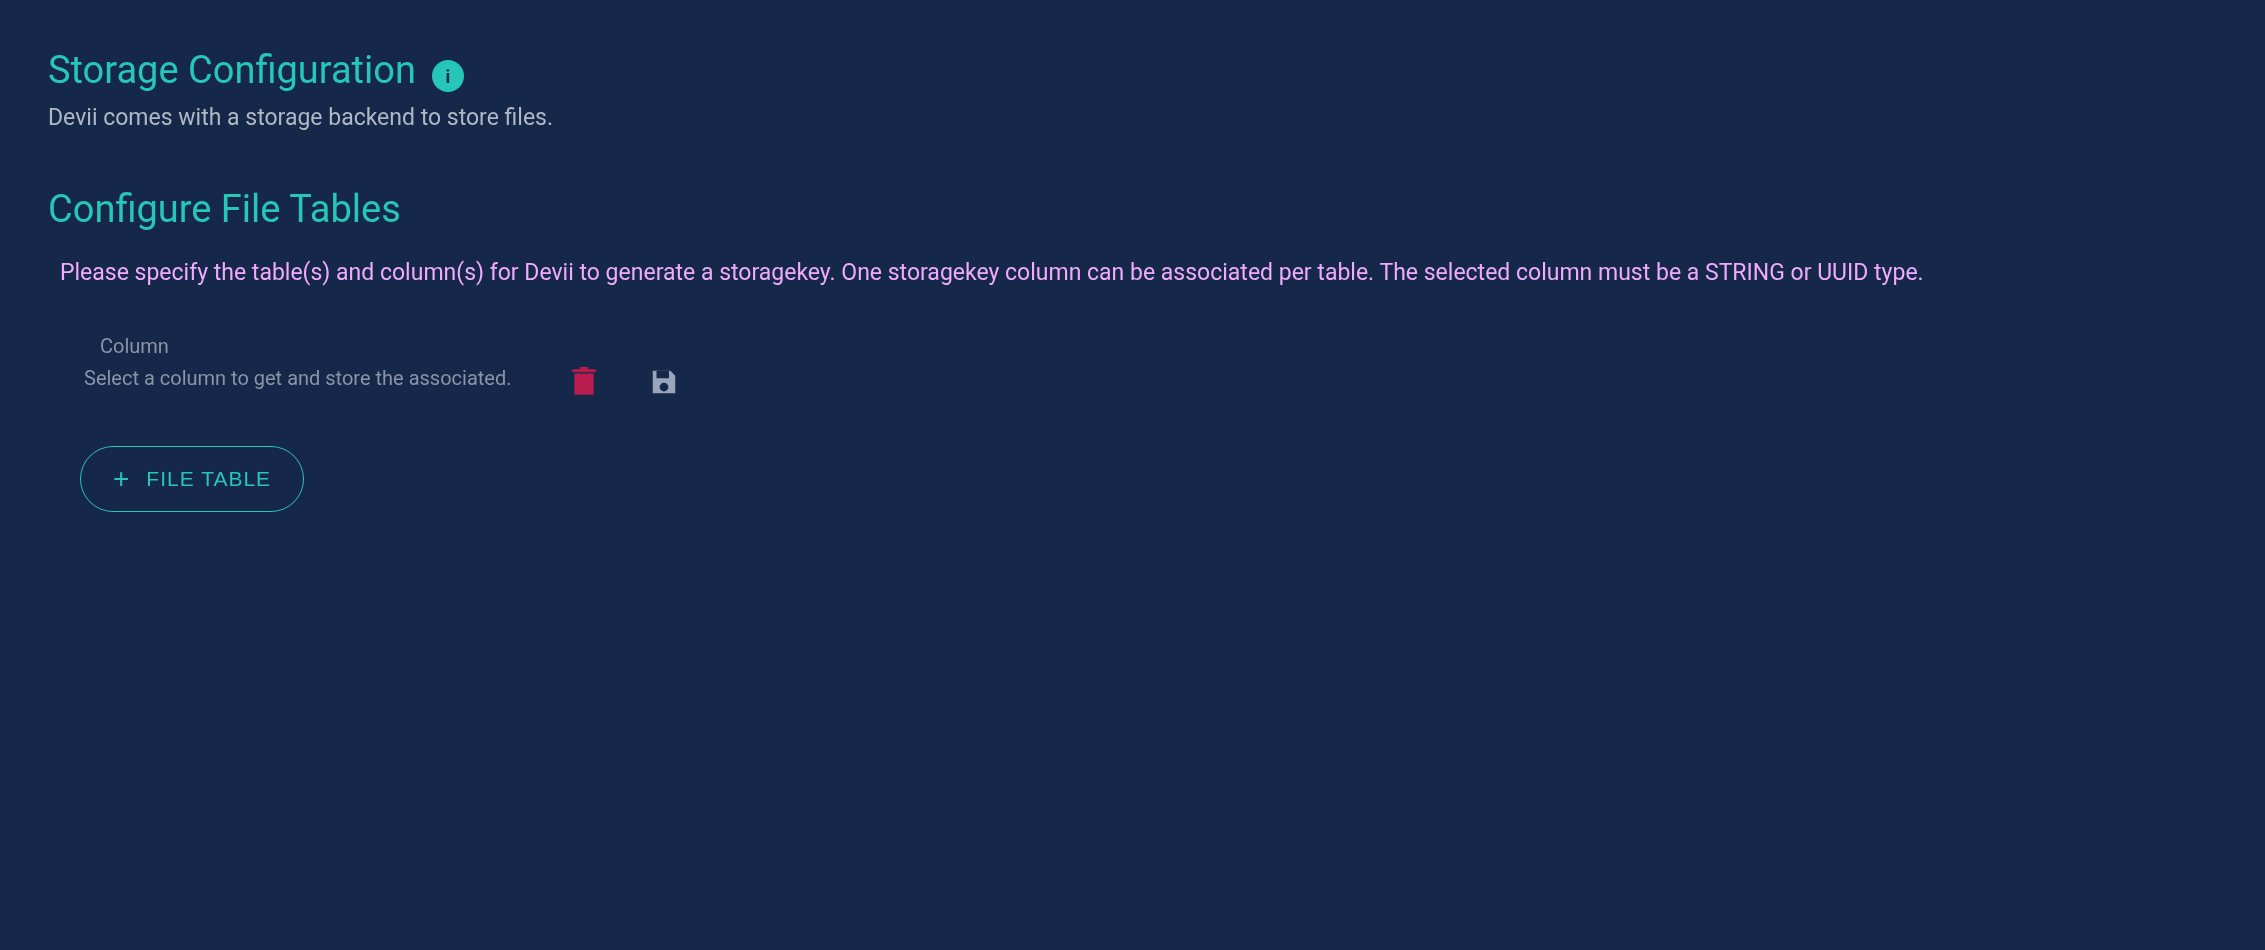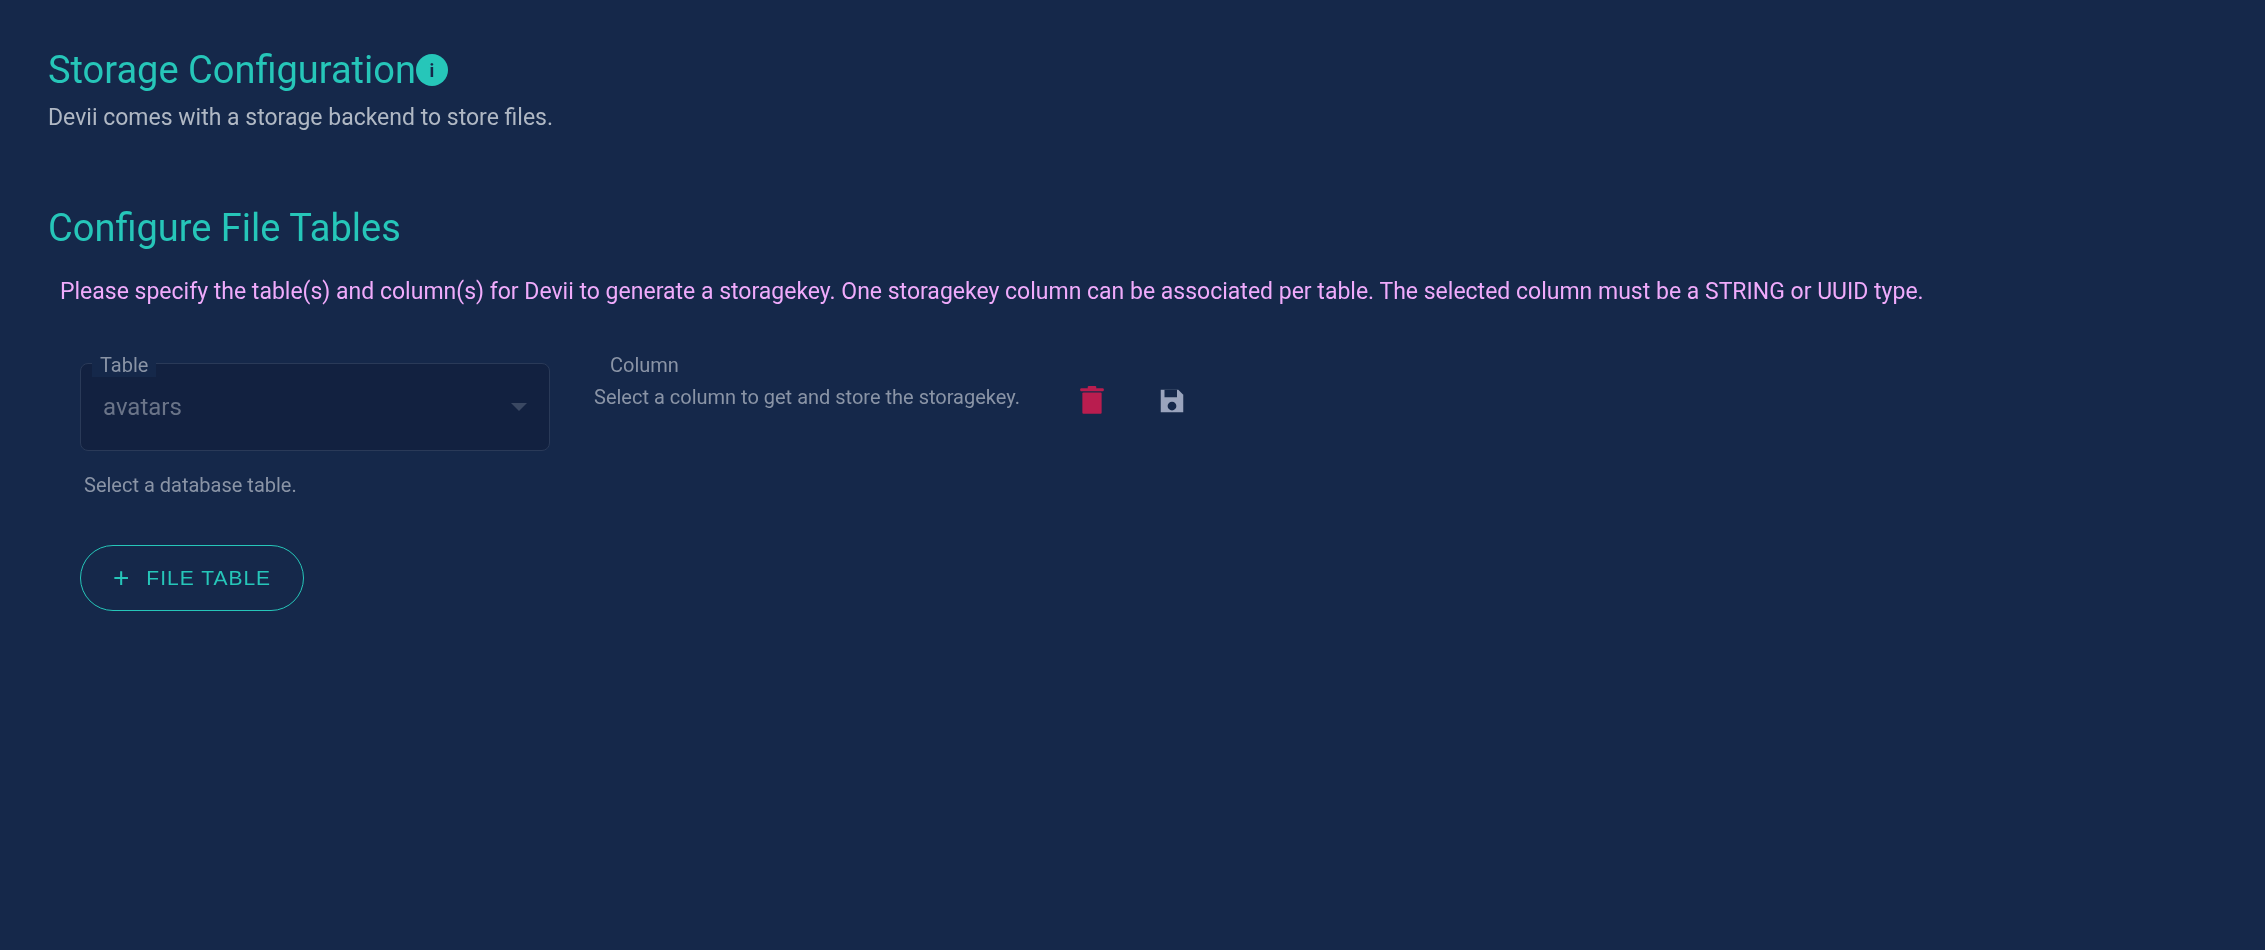--- a/index.html
+++ b/index.html
@@ -13,39 +13,39 @@
       color: #b0b8c4;
       padding: 48px 48px;
       min-height: 950px;
     }
     .section-title {
       color: #26c6b9;
       font-size: 38px;
       font-weight: 400;
       margin-bottom: 12px;
       display: flex;
-      align-items: center;
-      gap: 0;
+      align-items: flex-end;
+      gap: 16px;
     }
     .info-badge {
       width: 32px;
       height: 32px;
       background-color: #26c6b9;
       border-radius: 50%;
       display: inline-flex;
       align-items: center;
       justify-content: center;
       color: #15284a;
       font-weight: 700;
       font-size: 18px;
     }
     .section-desc {
       color: #b0b8c4;
       font-size: 23px;
-      margin-bottom: 75px;
+      margin-bottom: 56px;
     }
     .subsection-title {
       color: #26c6b9;
       font-size: 38px;
       font-weight: 400;
       margin-bottom: 24px;
     }
     .subsection-desc {
       color: #f0abfc;
       font-size: 23px;
@@ -155,32 +155,24 @@
 <div class="section-title">
   <span>Storage Configuration</span>
   <span class="info-badge">i</span>
 </div>
 <div class="section-desc">Devii comes with a storage backend to store files.</div>
 
 <div class="subsection-title">Configure File Tables</div>
 <div class="subsection-desc">Please specify the table(s) and column(s) for Devii to generate a storagekey. One storagekey column can be associated per table. The selected column must be a STRING or UUID type.</div>
 
 <div class="form-row">
-  <div class="field-group">
-    <div class="field-label-floating">Table</div>
-    <div class="select-box disabled">
-      <span>avatars</span>
-      <span class="chevron dim"></span>
-    </div>
-    <div class="field-hint">Select a database table.</div>
-  </div>
 
   <div class="field-group">
     <div class="field-label-floating">Column</div>
-    <div class="field-hint">Select a column to get and store the storagekey.</div>
+    <div class="field-hint">Select a column to get and store the associated.</div>
   </div>
 
   <div class="action-icons">
     <div class="icon-btn">
       <svg width="26" height="30" viewBox="0 0 24 28" fill="#b91d4f">
         <rect x="3" y="6" width="18" height="20" rx="1"></rect>
         <rect x="1" y="2" width="22" height="3" rx="1"></rect>
         <rect x="8" y="0" width="8" height="3" rx="1"></rect>
       </svg>
     </div>

